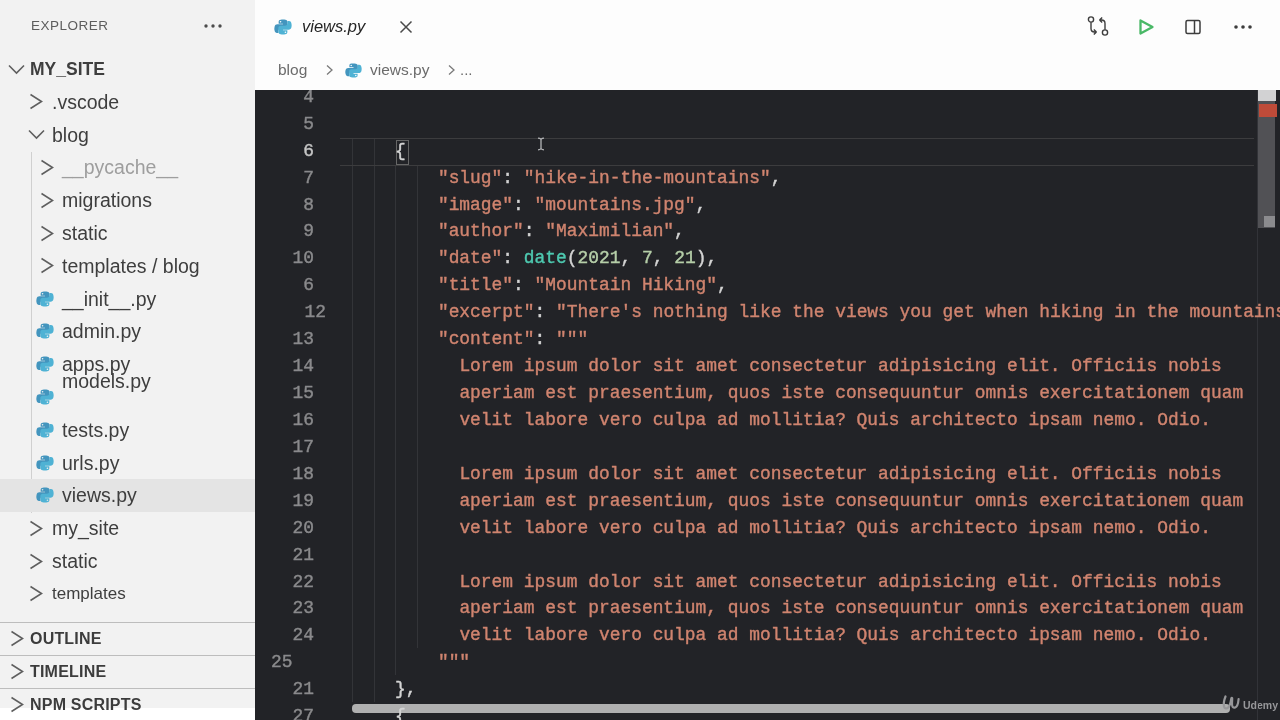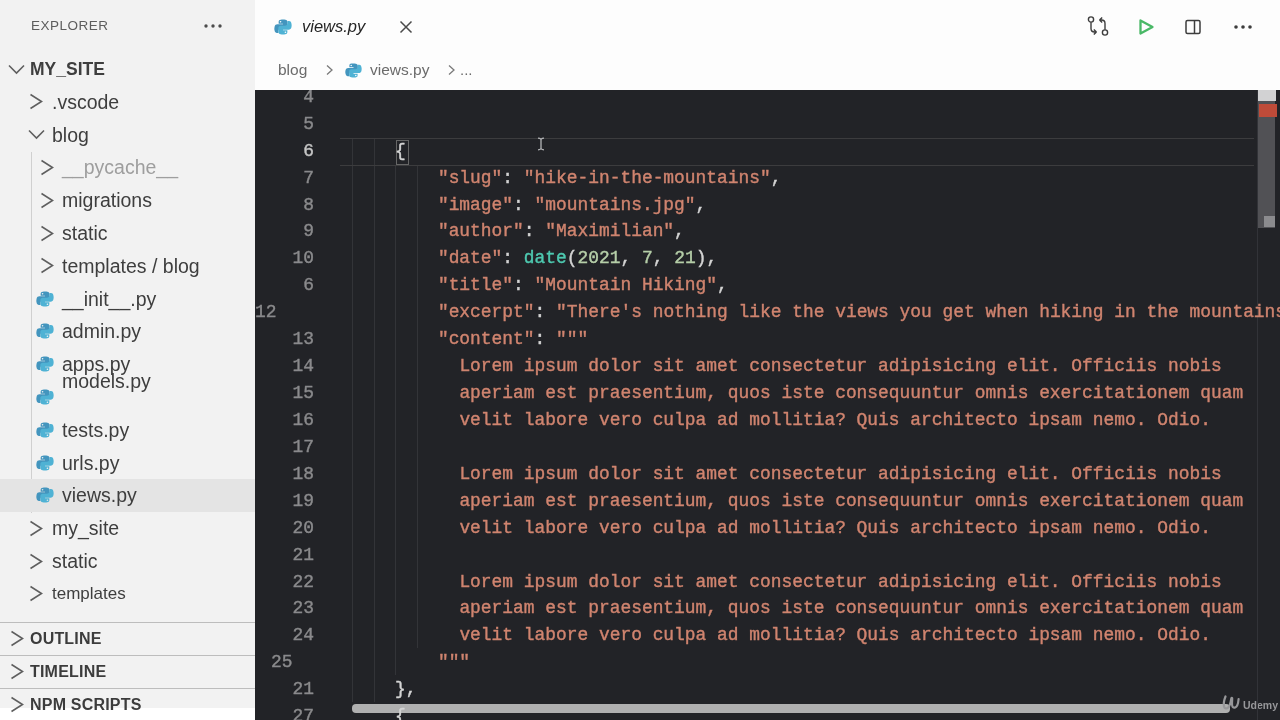--- a/index.html
+++ b/index.html
@@ -180,21 +180,21 @@
 </svg></div>
     <div style="position:absolute;left:1002px;top:0;width:1px;height:630px;background:#323338"></div>
   <div style="position:absolute;left:0;top:-6.3px;width:59px;height:26.93px;line-height:26.93px;text-align:right;color:#8a8a8c">4</div>
     <div style="position:absolute;left:0;top:20.7px;width:59px;height:26.93px;line-height:26.93px;text-align:right;color:#8a8a8c">5</div>
     <div style="position:absolute;left:0;top:47.6px;width:59px;height:26.93px;line-height:26.93px;text-align:right;color:#c6c6c6">6</div>
     <div style="position:absolute;left:0;top:74.5px;width:59px;height:26.93px;line-height:26.93px;text-align:right;color:#8a8a8c">7</div>
     <div style="position:absolute;left:0;top:101.5px;width:59px;height:26.93px;line-height:26.93px;text-align:right;color:#8a8a8c">8</div>
     <div style="position:absolute;left:0;top:128.4px;width:59px;height:26.93px;line-height:26.93px;text-align:right;color:#8a8a8c">9</div>
     <div style="position:absolute;left:0;top:155.3px;width:59px;height:26.93px;line-height:26.93px;text-align:right;color:#8a8a8c">10</div>
     <div style="position:absolute;left:0;top:182.2px;width:59px;height:26.93px;line-height:26.93px;text-align:right;color:#8a8a8c">6</div>
-    <div style="position:absolute;left:0;top:209.2px;width:59px;height:26.93px;line-height:26.93px;color:#8a8a8c">12</div>
+    <div style="position:absolute;left:12px;top:209.2px;width:59px;height:26.93px;line-height:26.93px;text-align:right;color:#8a8a8c">12</div>
     <div style="position:absolute;left:0;top:236.1px;width:59px;height:26.93px;line-height:26.93px;text-align:right;color:#8a8a8c">13</div>
     <div style="position:absolute;left:0;top:263.0px;width:59px;height:26.93px;line-height:26.93px;text-align:right;color:#8a8a8c">14</div>
     <div style="position:absolute;left:0;top:290.0px;width:59px;height:26.93px;line-height:26.93px;text-align:right;color:#8a8a8c">15</div>
     <div style="position:absolute;left:0;top:316.9px;width:59px;height:26.93px;line-height:26.93px;text-align:right;color:#8a8a8c">16</div>
     <div style="position:absolute;left:0;top:343.8px;width:59px;height:26.93px;line-height:26.93px;text-align:right;color:#8a8a8c">17</div>
     <div style="position:absolute;left:0;top:370.8px;width:59px;height:26.93px;line-height:26.93px;text-align:right;color:#8a8a8c">18</div>
     <div style="position:absolute;left:0;top:397.7px;width:59px;height:26.93px;line-height:26.93px;text-align:right;color:#8a8a8c">19</div>
     <div style="position:absolute;left:0;top:424.6px;width:59px;height:26.93px;line-height:26.93px;text-align:right;color:#8a8a8c">20</div>
     <div style="position:absolute;left:0;top:451.5px;width:59px;height:26.93px;line-height:26.93px;text-align:right;color:#8a8a8c">21</div>
     <div style="position:absolute;left:0;top:478.5px;width:59px;height:26.93px;line-height:26.93px;text-align:right;color:#8a8a8c">22</div>

